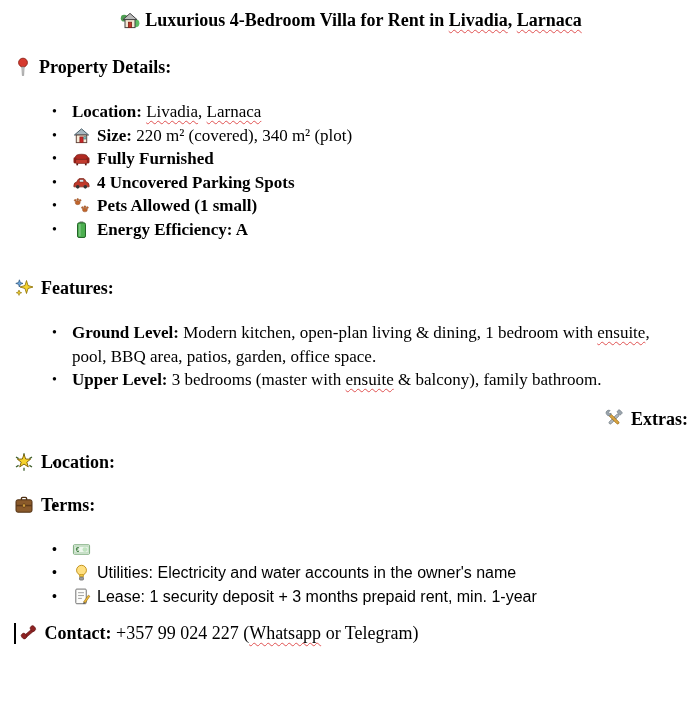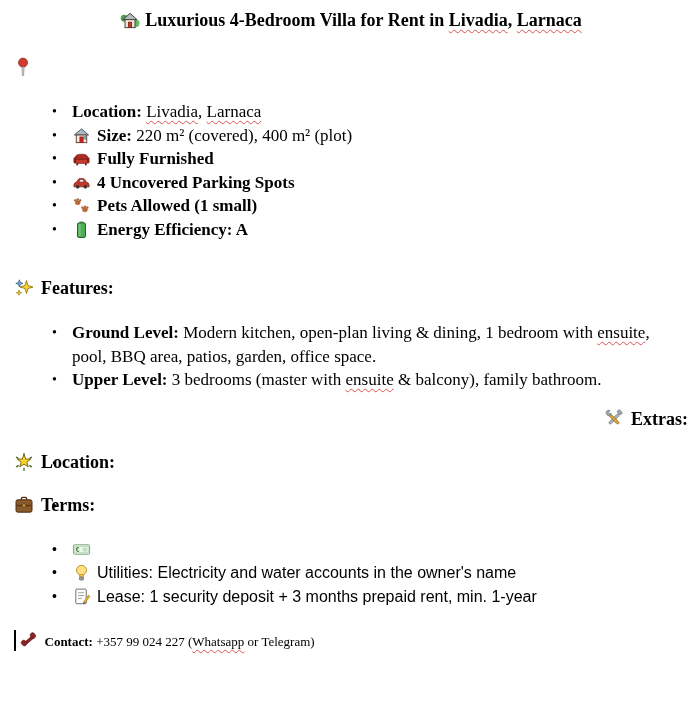--- a/index.html
+++ b/index.html
@@ -47,21 +47,21 @@
     text-underline-offset: 3px;
     text-decoration-skip-ink: none;
   }
 
   .icn { display: inline-block; vertical-align: -4px; margin-right: 6px; }
   .icn svg { display: block; }
   .heading .icn { vertical-align: -4px; margin-right: 7px; }
   .title .icn { vertical-align: -4px; margin-right: 5px; }
 
   .contact-line {
-    margin-top: 22px; font-size: 13px; line-height: 22px;
+    margin-top: 14px; font-size: 18px; line-height: 22px;
   }
   .caret {
     display: inline-block; width: 1.5px; height: 21px;
     background: #000; vertical-align: -5px; margin-right: 3px;
   }
 </style>
 </head>
 <body>
 
 <div class="page">
@@ -77,38 +77,38 @@
       </svg>
     </span><span>Luxurious 4-Bedroom Villa for Rent in </span><span class="sq">Livadia</span><span>, </span><span class="sq">Larnaca</span>
   </h1>
 
   <h2 class="heading first">
     <span class="icn">
       <svg width="18" height="20" viewBox="0 0 18 20">
         <circle cx="9" cy="5.6" r="4.4" fill="#d63a2f" stroke="#8c1d12" stroke-width="0.9"></circle>
         <path d="M7.9 10 L10.1 10 L9.6 18.5 L8.4 18.5 Z" fill="#d4d4d4" stroke="#8a8a8a" stroke-width="0.7"></path>
       </svg>
-    </span>
+    </span><span>Property Details:</span>
   </h2>
 
   <ul class="list">
     <li class="li">
       <span class="bullet">•</span>
       <span class="lbl">Location:</span><span> </span><span class="sq">Livadia</span><span>, </span><span class="sq">Larnaca</span>
     </li>
     <li class="li">
       <span class="bullet">•</span>
       <span class="icn">
         <svg width="19" height="19" viewBox="0 0 20 20">
           <path d="M2.5 9.5 L10 3 L17.5 9.5 Z" fill="#a8b8c0" stroke="#455a64" stroke-width="1"></path>
           <rect x="4.5" y="9.5" width="11" height="8" fill="#f6ecd9" stroke="#5d4037" stroke-width="1"></rect>
           <rect x="8.3" y="11.5" width="3.4" height="6" fill="#c62828" stroke="#8e1b1b" stroke-width="0.7"></rect>
           <rect x="12.4" y="11.3" width="2.4" height="2.4" fill="#80cbc4" stroke="#455a64" stroke-width="0.6"></rect>
         </svg>
-      </span><span class="lbl">Size:</span><span> 220 m² (covered), 400 m² (plot)</span>
+      </span><span class="lbl">Size:</span><span> 220 m² (covered), 340 m² (plot)</span>
     </li>
     <li class="li">
       <span class="bullet">•</span>
       <span class="icn">
         <svg width="19" height="19" viewBox="0 0 20 20">
           <path d="M3.5 9 q0-3.5 6.5-3.5 q6.5 0 6.5 3.5 v2 h-13 z" fill="#b02a22" stroke="#6e1812" stroke-width="0.7"></path>
           <rect x="1.6" y="8.8" width="3.2" height="6.4" rx="1.5" fill="#8e1f18"></rect>
           <rect x="15.2" y="8.8" width="3.2" height="6.4" rx="1.5" fill="#8e1f18"></rect>
           <rect x="3.8" y="11" width="12.4" height="4.2" rx="1" fill="#c23b2e" stroke="#6e1812" stroke-width="0.6"></rect>
           <rect x="4.6" y="15.2" width="1.8" height="2" fill="#5b140f"></rect>

